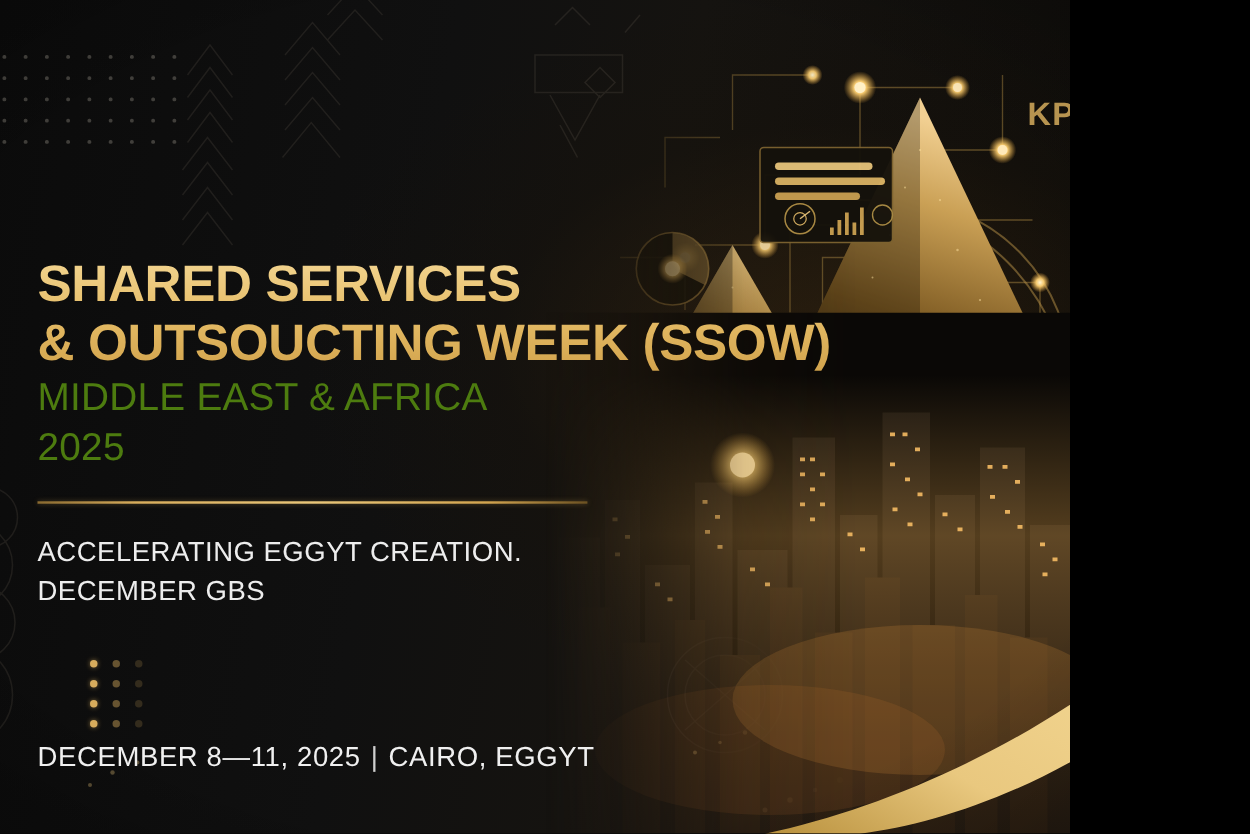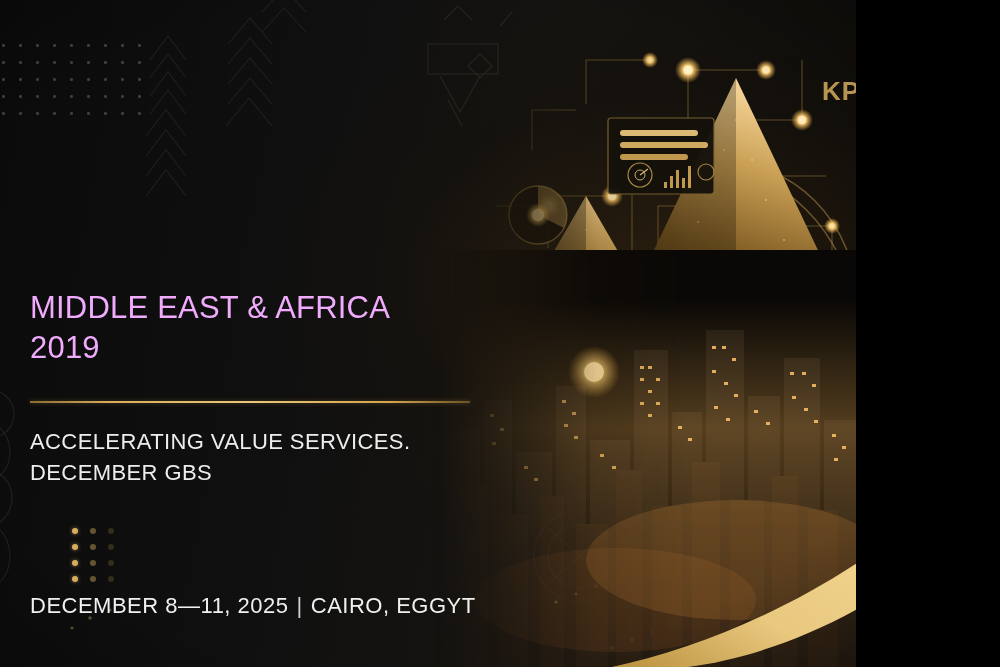--- a/index.html
+++ b/index.html
@@ -78,28 +78,28 @@
     background: linear-gradient(180deg, #f3d693 0%, #e5bc66 52%, #d2a34c 100%);
     -webkit-background-clip: text;
     background-clip: text;
     -webkit-text-fill-color: transparent;
     text-shadow: none;
     white-space: nowrap;
   }
   .headline span { display: block; }
   .subhead {
     position: absolute;
-    top: 288px;
+    top: 298px;
     left: 0;
     margin: 0;
     font-size: 31px;
     line-height: 40px;
     font-weight: normal;
     letter-spacing: 0.2px;
-    color: #f0abfc;
+    color: #4d7c0f;
   }
   .subhead span { display: block; }
   .rule {
     position: absolute;
     top: 401px;
     left: 0;
     width: 440px;
     height: 2px;
     background: linear-gradient(90deg, #8a6a30 0%, #d8ad5c 18%, #e9c679 50%, #d2a44f 82%, #6b5122 100%);
     box-shadow: 0 0 4px rgba(215,170,85,0.35);
@@ -557,30 +557,34 @@
       <i></i>
     <i></i>
       <i></i>
       <i></i>
   </div>
 
   <div class="vignette"></div>
 
   <div class="content">
 
+    <h1 class="headline">
+      <span>SHARED SERVICES</span>
+      <span>&amp; OUTSOUCTING WEEK (SSOW)</span>
+    </h1>
 
     <h2 class="subhead">
       <span>MIDDLE EAST &amp; AFRICA</span>
-      <span>2019</span>
+      <span>2025</span>
     </h2>
 
     <div class="rule"></div>
 
     <p class="tagline">
-      <span>ACCELERATING VALUE SERVICES.</span>
+      <span>ACCELERATING EGGYT CREATION.</span>
       <span>DECEMBER GBS</span>
     </p>
 
     <p class="dateline">
       <span>DECEMBER 8—11, 2025</span><span class="sep">|</span><span>CAIRO, EGGYT</span>
     </p>
 
   </div>
 
 </div>

